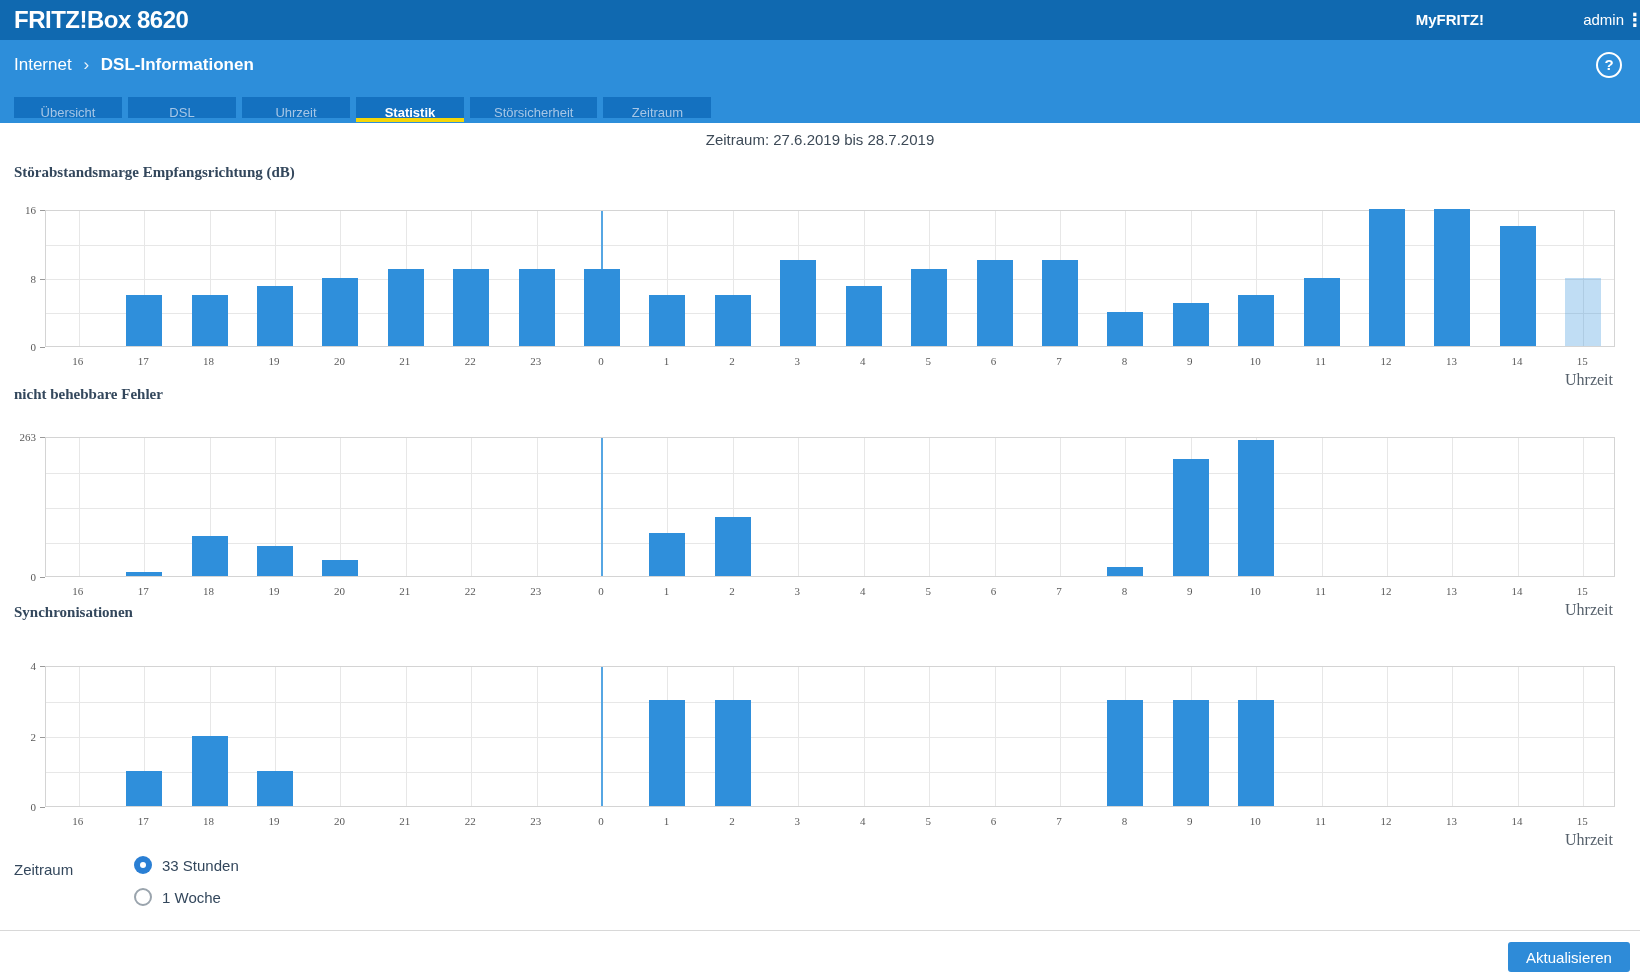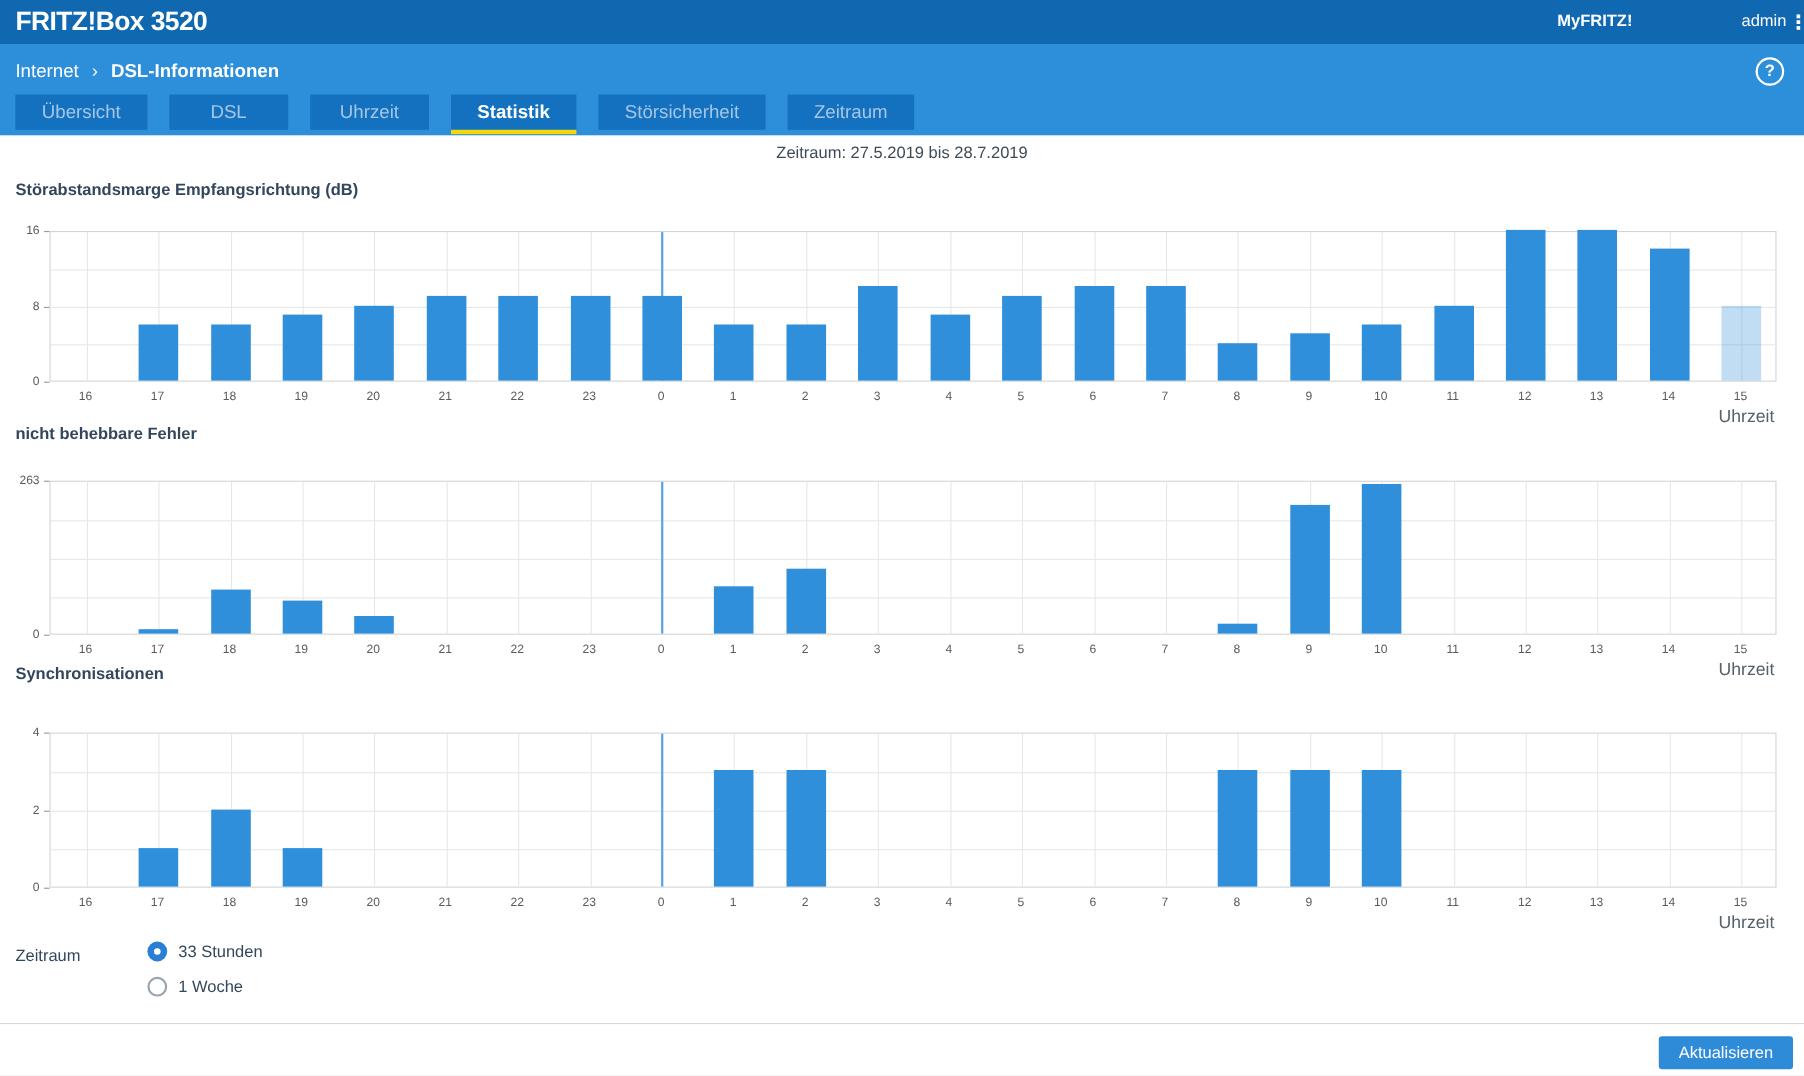--- a/index.html
+++ b/index.html
@@ -19,32 +19,32 @@
   
   .navbar{position:absolute;top:40px;left:0;width:100%;height:83px;background:var(--navbar-bg);}
   .breadcrumb{position:absolute;left:14px;top:15px;color:#fff;font-size:17px;}
   .breadcrumb a{color:#fff;text-decoration:none;cursor:pointer;}
   .breadcrumb .sep{margin:0 7px;font-weight:400;opacity:.9;}
   .crumb-page{font-weight:bold;}
   .help{position:absolute;right:18px;top:12px;width:22px;height:22px;border:2px solid #fff;
         border-radius:50%;color:#fff;font-size:15px;font-weight:bold;text-align:center;
         line-height:22px;cursor:pointer;}
   .tabs{position:absolute;left:14px;bottom:5px;display:flex;}
-  .tab{height:32px;line-height:32px;padding:0 24px;margin-right:20px;background:var(--tab-bg);
-       color:var(--tab-inactive-text);font-size:17px;text-align:center;cursor:pointer;
+  .tab{height:21px;line-height:32px;padding:0 24px;margin-right:6px;background:var(--tab-bg);
+       color:var(--tab-inactive-text);font-size:13px;text-align:center;cursor:pointer;
        position:relative;min-width:60px;}
   .tab.active{color:#fff;font-weight:bold;}
   .tab.active::after{content:"";position:absolute;left:0;right:0;bottom:-4px;height:4px;
        background:var(--tab-active-underline);}
 
   
   .period{position:absolute;top:131px;left:0;width:100%;text-align:center;
           font-size:15px;color:#3d4a57;}
 
-  .chart-sec{position:absolute;left:0;width:1640px;}
+  .chart-sec{position:absolute;left:0;width:1640px;font-family:Liberation Serif, serif;}
   #cs0{top:160px;height:222px;}
   #cs1{top:382px;height:218px;}
   #cs2{top:600px;height:245px;}
   .ctitle{position:absolute;left:14px;top:4px;margin:0;font-size:15px;font-weight:bold;color:#33475c;}
   .plot{position:absolute;left:45px;width:1568px;background:#fff;border:1px solid #d4d4d4;}
   #cs0 .plot{top:50px;height:135px;}
   #cs1 .plot{top:55px;height:138px;}
   #cs2 .plot{top:66px;height:139px;}
   .hgrid{position:absolute;left:0;width:100%;height:1px;background:#e7e7e7;}
   .vgrid{position:absolute;top:0;height:100%;width:1px;background:#e7e7e7;}
@@ -73,21 +73,21 @@
   .refresh{position:absolute;left:1508px;top:942px;width:122px;height:30px;background:var(--button-bg);
            color:#fff;border:none;border-radius:3px;font-size:15px;
            font-family:"Liberation Sans","DejaVu Sans",sans-serif;cursor:pointer;}
 </style>
 </head>
 <body>
 
 <div class="page">
 
   <header class="topbar">
-    <div class="app-title">FRITZ!Box 3520</div>
+    <div class="app-title">FRITZ!Box 8620</div>
     <a class="myfritz">MyFRITZ!</a>
     <a class="user">admin</a>
     <span class="kebab">⋮</span>
   </header>
 
   <nav class="navbar">
     <div class="breadcrumb">
       <a>Internet</a>
       <span class="sep">›</span>
       <span class="crumb-page">DSL-Informationen</span>
@@ -97,21 +97,21 @@
         <div class="tab">Übersicht</div>
         <div class="tab">DSL</div>
         <div class="tab">Uhrzeit</div>
         <div class="tab active">Statistik</div>
         <div class="tab">Störsicherheit</div>
         <div class="tab">Zeitraum</div>
       </div>
   </nav>
 
   <main>
-    <div class="period">Zeitraum: 27.5.2019 bis 28.7.2019</div>
+    <div class="period">Zeitraum: 27.6.2019 bis 28.7.2019</div>
 
     <section class="chart-sec" id="cs0">
       <h3 class="ctitle">Störabstandsmarge Empfangsrichtung (dB)</h3>
       <div class="plot">
           <div class="hgrid" style="top: 33.75px;"></div>
           <div class="hgrid" style="top: 68px;"></div>
           <div class="hgrid" style="top: 102.25px;"></div>
           <div class="vgrid" style="left: 32.7083px;"></div>
           <div class="vgrid" style="left: 98.125px;"></div>
           <div class="vgrid" style="left: 163.542px;"></div>

